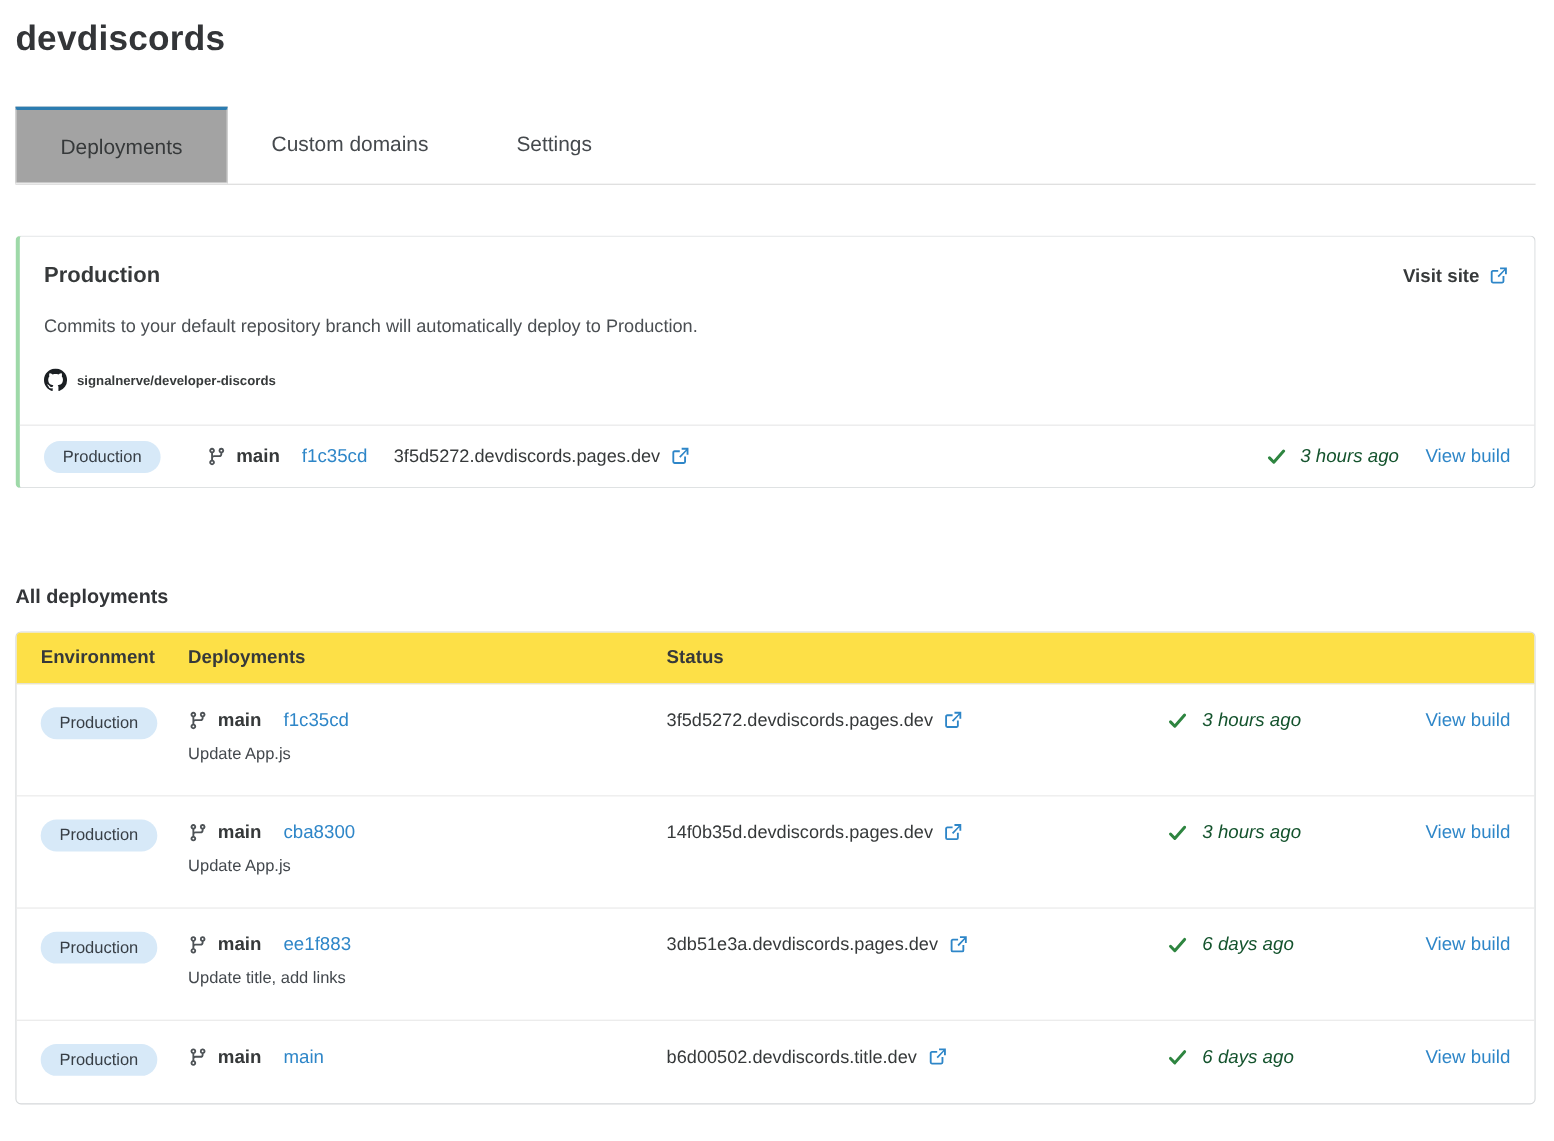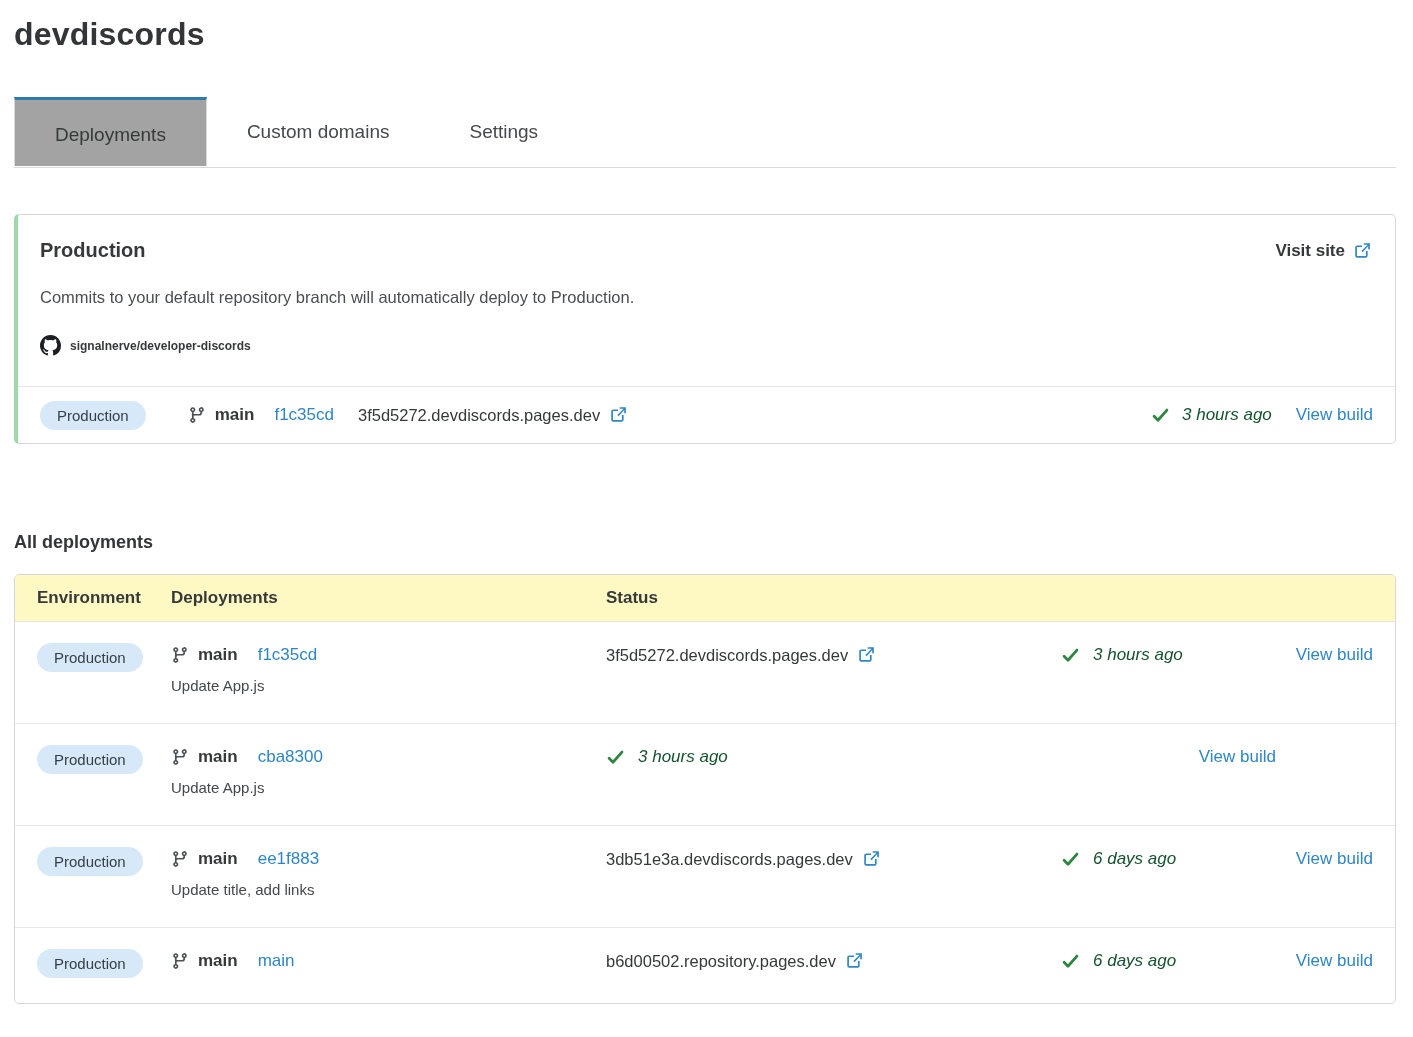--- a/index.html
+++ b/index.html
@@ -80,21 +80,21 @@
 
   .table {
     margin-top: 21px;
     border: 1px solid #d5d8da;
     border-radius: 5px;
     overflow: hidden;
   }
   .t-head {
     display: grid;
     grid-template-columns: 134px 435px 455px 215px 1fr;
-    background: #fef9c3;
+    background: #fde047;
     border-bottom: 1px solid #e3e3e3;
     padding: 0 22px;
     height: 47px; align-items: center;
   }
   .t-head .th { font-size: 17px; font-weight: 700; color: #36393a; }
 
   .t-row {
     display: grid;
     grid-template-columns: 134px 435px 455px 215px 1fr;
     padding: 21px 22px 25px 22px;
@@ -241,20 +241,29 @@
         <span class="icon">
   <svg width="18" height="18" viewBox="0 0 16 16" fill="#4d5256" xmlns="http://www.w3.org/2000/svg">
                   <path d="M9.5 3.25a2.25 2.25 0 1 1 3 2.122V6A2.5 2.5 0 0 1 10 8.5H6a1 1 0 0 0-1 1v1.128a2.251 2.251 0 1 1-1.5 0V5.372a2.25 2.25 0 1 1 1.5 0v1.836A2.493 2.493 0 0 1 6 7h4a1 1 0 0 0 1-1v-.628A2.25 2.25 0 0 1 9.5 3.25Zm-6 0a.75.75 0 1 0 1.5 0 .75.75 0 0 0-1.5 0Zm8.25-.75a.75.75 0 1 0 0 1.5.75.75 0 0 0 0-1.5ZM4.25 12a.75.75 0 1 0 0 1.5.75.75 0 0 0 0-1.5Z"></path>
                 </svg>
 </span>
         <span class="branch">main</span>
         <a class="link">cba8300</a>
       </div>
       <div class="commit-msg">Update App.js</div>
     </div>
+    <div class="cell cell-deploy">
+      <span class="url-text">14f0b35d.devdiscords.pages.dev</span>
+      <a class="icon">
+  <svg width="18" height="18" viewBox="0 0 16 16" fill="#2e86c8" xmlns="http://www.w3.org/2000/svg">
+                <path d="M3.75 3H8v1.5H3.75a.25.25 0 0 0-.25.25v7.5c0 .138.112.25.25.25h7.5a.25.25 0 0 0 .25-.25V8H13v4.25A1.75 1.75 0 0 1 11.25 14h-7.5A1.75 1.75 0 0 1 2 12.25v-7.5C2 3.784 2.784 3 3.75 3Z"></path>
+                <path d="M9.5 1H15v5.5h-1.5V3.56L8.53 9.03 7.47 7.97l5.47-5.47H9.5V1Z"></path>
+              </svg>
+</a>
+    </div>
     <div class="cell cell-status">
       <span class="icon">
   <svg width="19" height="19" viewBox="0 0 16 16" fill="none" xmlns="http://www.w3.org/2000/svg">
                 <path d="M2.6 8.6l3.3 3.4 7.5-8.6" stroke="#2e8540" stroke-width="2.3" stroke-linecap="round" stroke-linejoin="round"></path>
               </svg>
 </span>
       <span class="time-text">3 hours ago</span>
     </div>
     <div class="cell cell-view">
       <a class="link">View build</a>
@@ -309,21 +318,21 @@
   <svg width="18" height="18" viewBox="0 0 16 16" fill="#4d5256" xmlns="http://www.w3.org/2000/svg">
                   <path d="M9.5 3.25a2.25 2.25 0 1 1 3 2.122V6A2.5 2.5 0 0 1 10 8.5H6a1 1 0 0 0-1 1v1.128a2.251 2.251 0 1 1-1.5 0V5.372a2.25 2.25 0 1 1 1.5 0v1.836A2.493 2.493 0 0 1 6 7h4a1 1 0 0 0 1-1v-.628A2.25 2.25 0 0 1 9.5 3.25Zm-6 0a.75.75 0 1 0 1.5 0 .75.75 0 0 0-1.5 0Zm8.25-.75a.75.75 0 1 0 0 1.5.75.75 0 0 0 0-1.5ZM4.25 12a.75.75 0 1 0 0 1.5.75.75 0 0 0 0-1.5Z"></path>
                 </svg>
 </span>
         <span class="branch">main</span>
         <a class="link">main</a>
       </div>
 
     </div>
     <div class="cell cell-deploy">
-      <span class="url-text">b6d00502.repository.pages.dev</span>
+      <span class="url-text">b6d00502.devdiscords.title.dev</span>
       <a class="icon">
   <svg width="18" height="18" viewBox="0 0 16 16" fill="#2e86c8" xmlns="http://www.w3.org/2000/svg">
                 <path d="M3.75 3H8v1.5H3.75a.25.25 0 0 0-.25.25v7.5c0 .138.112.25.25.25h7.5a.25.25 0 0 0 .25-.25V8H13v4.25A1.75 1.75 0 0 1 11.25 14h-7.5A1.75 1.75 0 0 1 2 12.25v-7.5C2 3.784 2.784 3 3.75 3Z"></path>
                 <path d="M9.5 1H15v5.5h-1.5V3.56L8.53 9.03 7.47 7.97l5.47-5.47H9.5V1Z"></path>
               </svg>
 </a>
     </div>
     <div class="cell cell-status">
       <span class="icon">
   <svg width="19" height="19" viewBox="0 0 16 16" fill="none" xmlns="http://www.w3.org/2000/svg">

